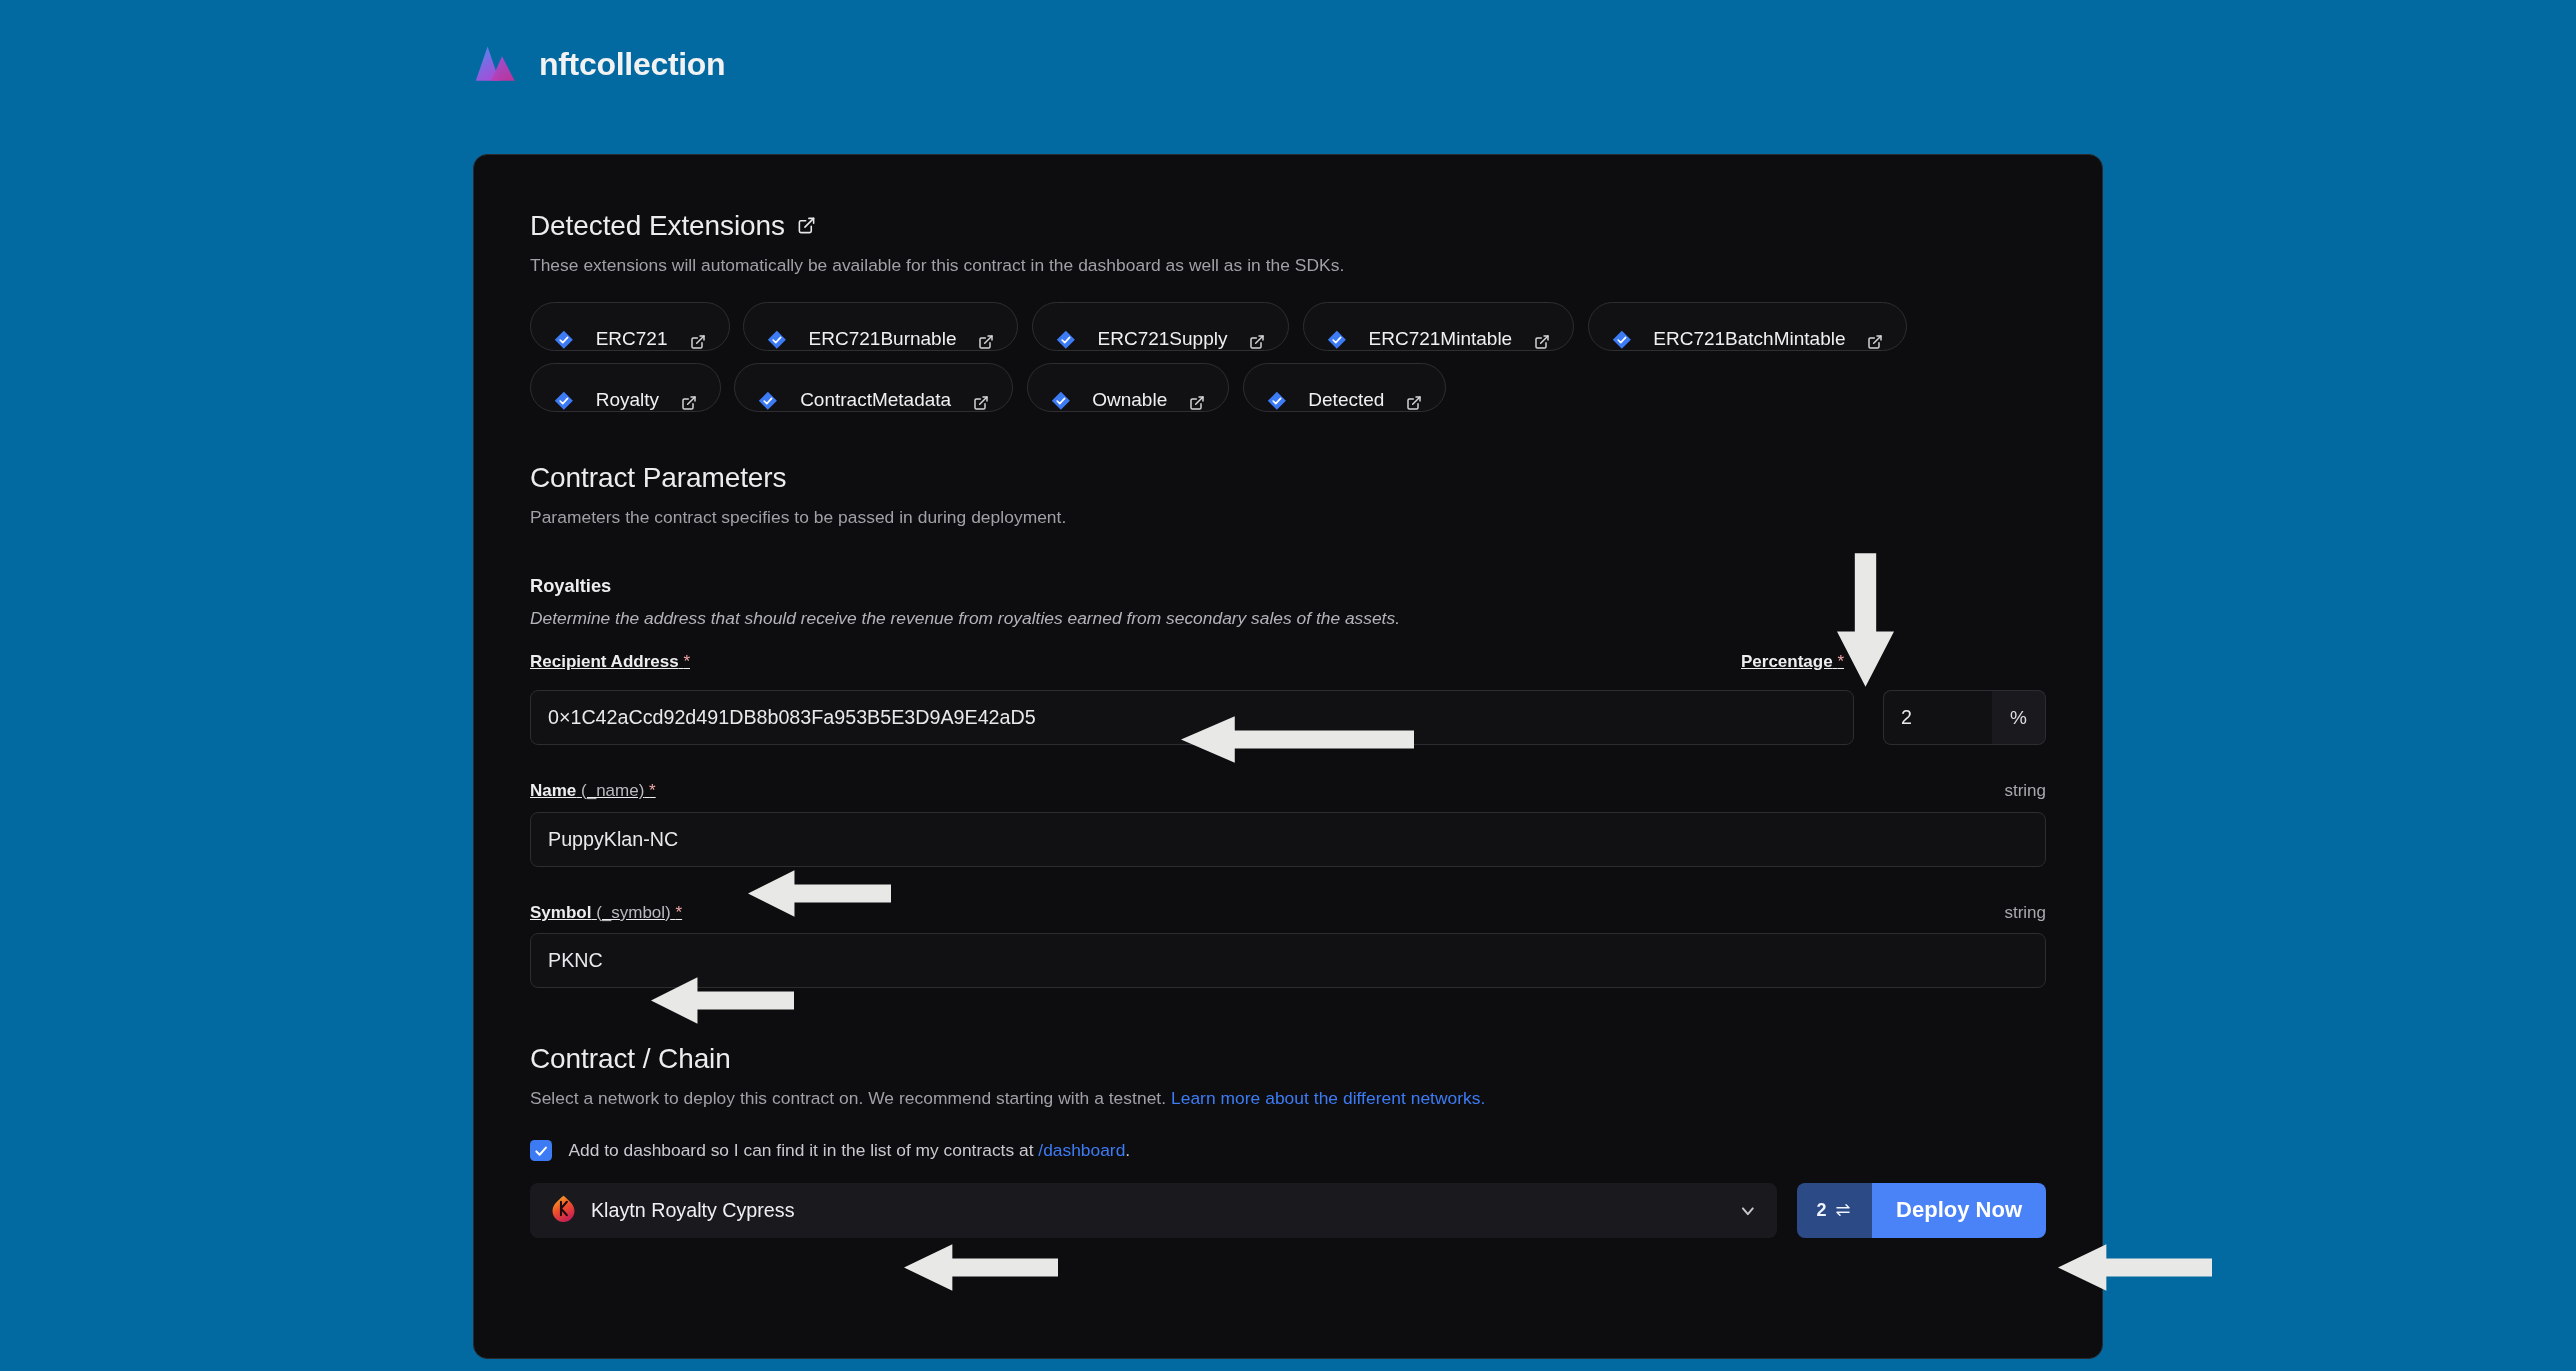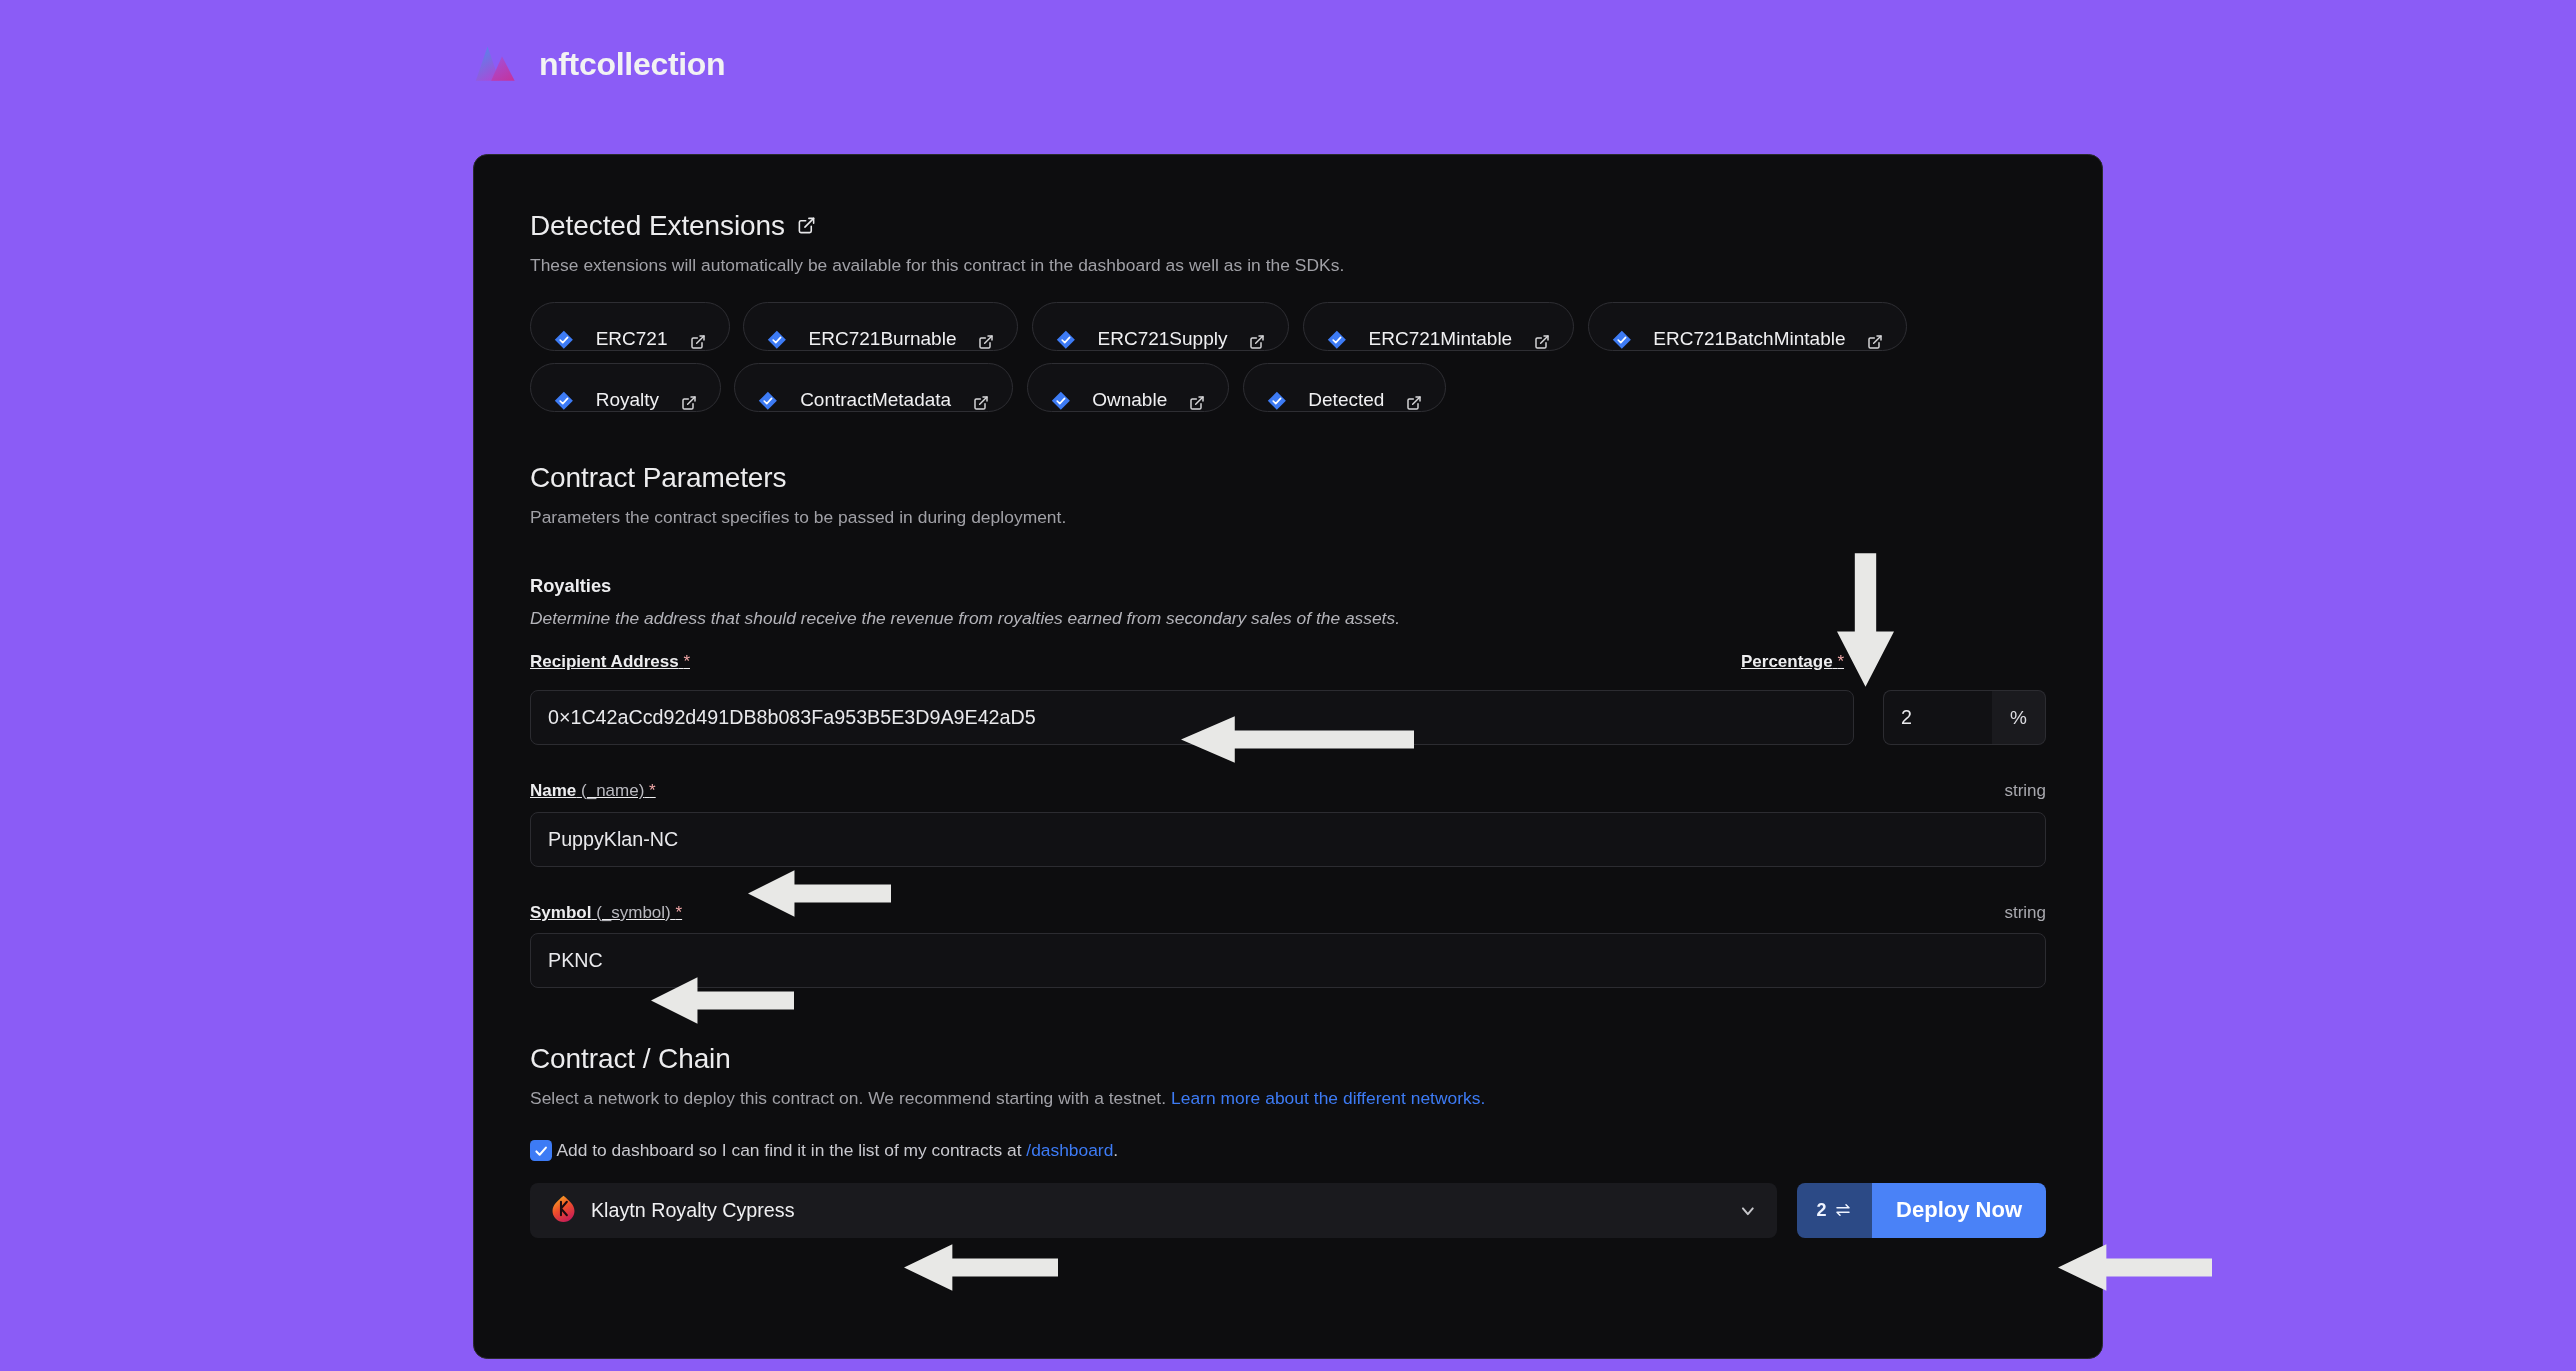--- a/index.html
+++ b/index.html
@@ -9,21 +9,21 @@
     height: 1372px;
     background: #0b0b0d;
     font-family: "Liberation Sans", sans-serif;
     overflow: hidden;
   }
 
   .page {
     position: relative;
     width: 2576px;
     height: 1372px;
-    background: #8b5cf6;
+    background: #0369a1;
   }
 
   
   .brand {
     position: absolute;
     left: 474px;
     top: 41px;
     display: flex;
     align-items: center;
     gap: 18px;
@@ -196,21 +196,21 @@
     width: 163px;
   }
 
   
   .block-network { margin-top: 55px; }
 
   .checkrow {
     margin-top: 31px;
     display: flex;
     align-items: center;
-    gap: 5px;
+    gap: 17px;
     font-size: 17.4px;
     color: #c9c9cf;
   }
   .checkbox {
     width: 21.5px;
     height: 21.5px;
     border-radius: 4.5px;
     background: #3d7bf5;
     display: flex;
     align-items: center;

